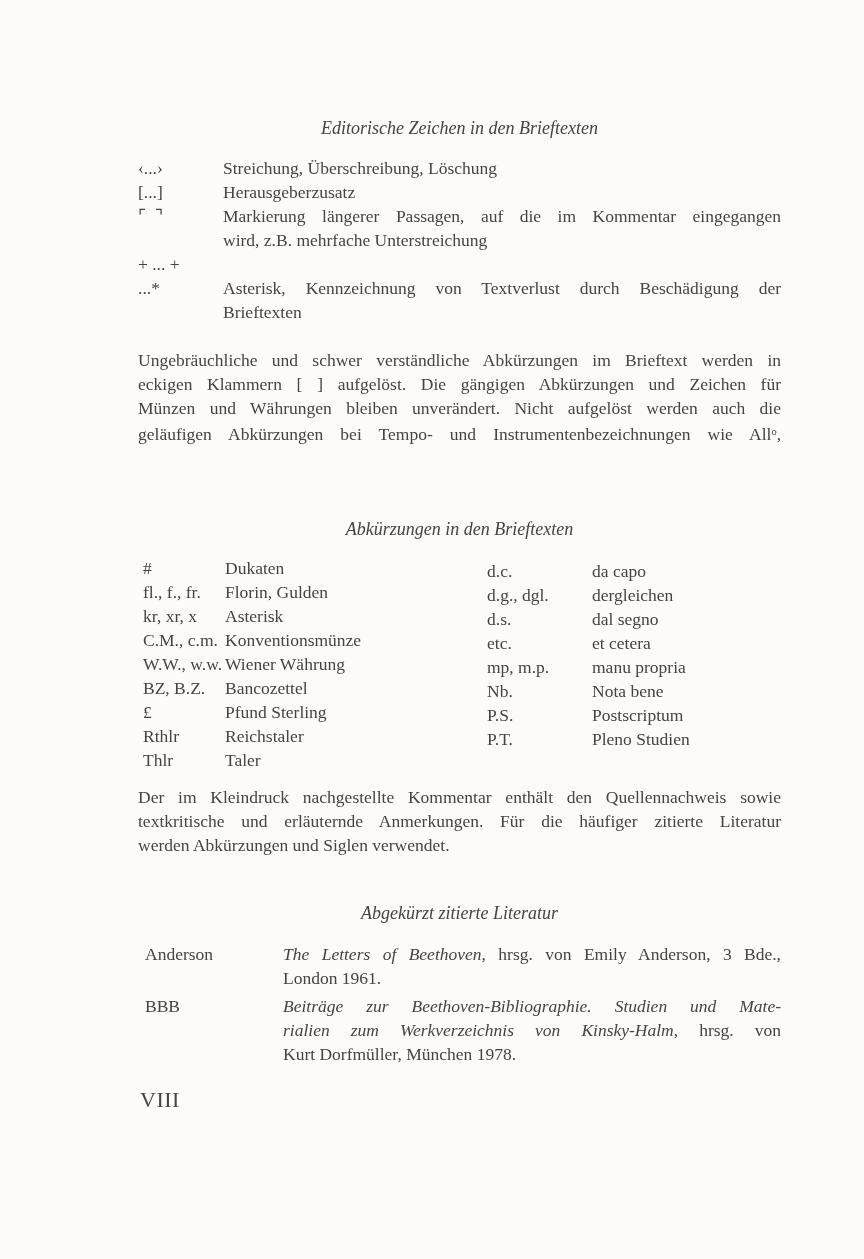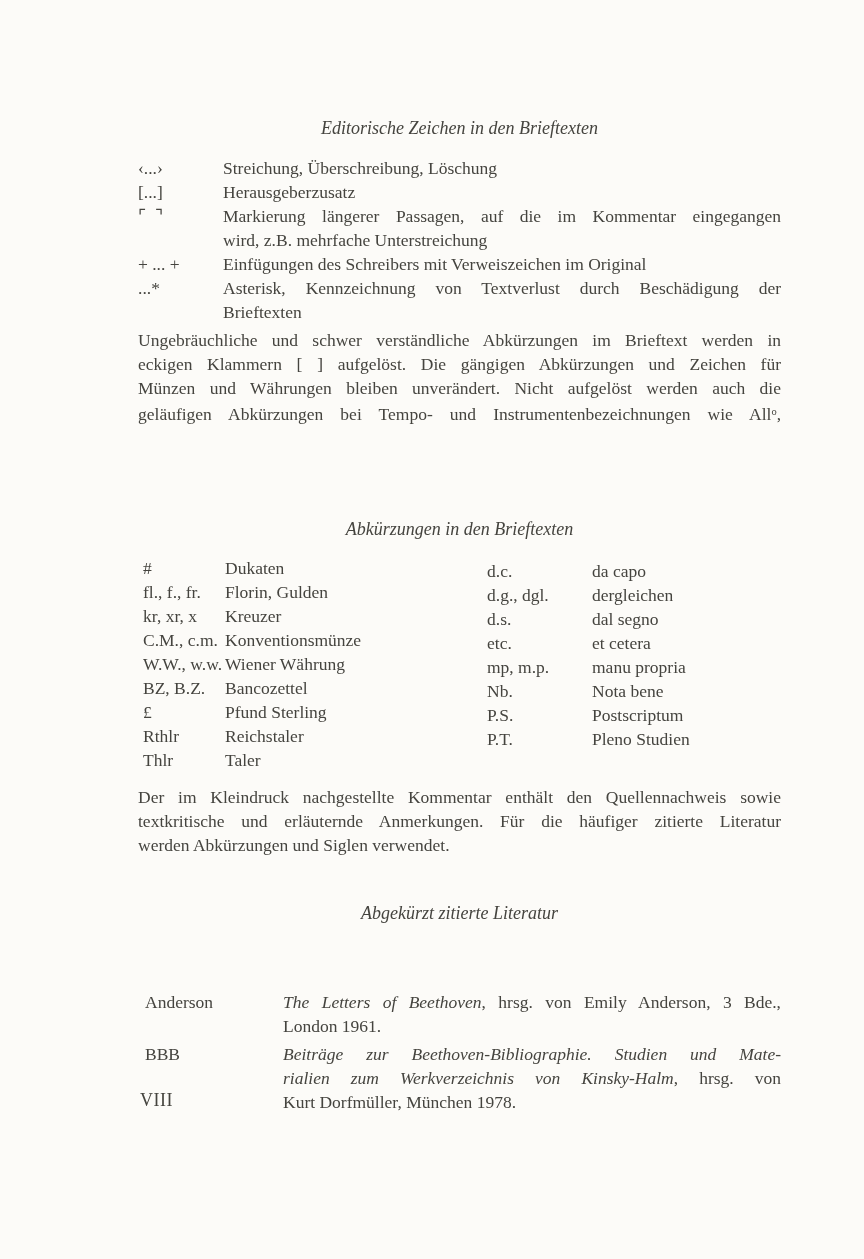--- a/index.html
+++ b/index.html
@@ -39,21 +39,21 @@
   .col-right { width: 299px; position: relative; top: 3px; }
   .ab-row { display: flex; line-height: 24px; }
   .col-left .ab-abbr { flex: 0 0 87px; padding-left: 5px; white-space: pre; }
   .col-right .ab-abbr { flex: 0 0 110px; padding-left: 5px; white-space: pre; }
   .ab-meaning { flex: 1; }
   
   .lit-row { display: flex; }
   .lit-row + .lit-row { margin-top: 4px; }
   .lit-label { flex: 0 0 145px; padding-left: 7px; }
   .lit-text { flex: 1; }
-  .page-number { position: absolute; left: 140px; top: 1088px; font-size: 18px; letter-spacing: 0.5px; }
+  .page-number { position: absolute; left: 140px; top: 1088px; font-size: 22px; letter-spacing: 0.5px; }
 </style>
 </head>
 <body>
 
 <div class="page">
 
   <h2 class="sec sec-head" style="top:116px">Editorische Zeichen in den Brieftexten</h2>
 
   <div class="sec" style="top:156px">
     <div class="sym-row">
@@ -70,55 +70,52 @@
     </div>
     <div class="sym-row">
       <span class="sym">⌜  ⌝</span>
       <div class="sym-desc">
           <div class="tline just"><span>Markierung längerer Passagen, auf die im Kommentar eingegangen</span></div>
           <div class="tline"><span>wird, z.B. mehrfache Unterstreichung</span></div>
         </div>
     </div>
     <div class="sym-row">
       <span class="sym">+ ... +</span>
-      <div class="sym-desc">
-          <div class="tline"><span>Einfügungen des Schreibers mit Verweiszeichen im Original</span></div>
-        </div>
     </div>
     <div class="sym-row">
       <span class="sym">...*</span>
       <div class="sym-desc">
           <div class="tline just"><span>Asterisk, Kennzeichnung von Textverlust durch Beschädigung der</span></div>
           <div class="tline"><span>Brieftexten</span></div>
         </div>
     </div>
   </div>
 
-  <div class="sec" style="top:328px">
+  <div class="sec" style="top:348px">
       <div class="tline just"><span>Ungebräuchliche und schwer verständliche Abkürzungen im Brieftext werden in</span></div>
       <div class="tline just"><span>eckigen Klammern [ ] aufgelöst. Die gängigen Abkürzungen und Zeichen für</span></div>
       <div class="tline just"><span>Münzen und Währungen bleiben unverändert. Nicht aufgelöst werden auch die</span></div>
       <div class="tline just"><span>geläufigen Abkürzungen bei Tempo- und Instrumentenbezeichnungen wie All</span><span class="sup">o</span><span>,</span></div>
     </div>
 
   <h2 class="sec sec-head" style="top:517px">Abkürzungen in den Brieftexten</h2>
 
   <div class="sec abbr-cols" style="top:556px">
     <div class="col-left">
       <div class="ab-row">
         <span class="ab-abbr">#</span>
         <span class="ab-meaning">Dukaten</span>
       </div>
       <div class="ab-row">
         <span class="ab-abbr">fl., f., fr.</span>
         <span class="ab-meaning">Florin, Gulden</span>
       </div>
       <div class="ab-row">
         <span class="ab-abbr">kr, xr, x</span>
-        <span class="ab-meaning">Kreuzer</span>
+        <span class="ab-meaning">Asterisk</span>
       </div>
       <div class="ab-row">
         <span class="ab-abbr">C.M., c.m.</span>
         <span class="ab-meaning">Konventionsmünze</span>
       </div>
       <div class="ab-row">
         <span class="ab-abbr">W.W., w.w.</span>
         <span class="ab-meaning">Wiener Währung</span>
       </div>
       <div class="ab-row">
@@ -175,21 +172,21 @@
   </div>
 
   <div class="sec" style="top:785px">
       <div class="tline just"><span>Der im Kleindruck nachgestellte Kommentar enthält den Quellennachweis sowie</span></div>
       <div class="tline just"><span>textkritische und erläuternde Anmerkungen. Für die häufiger zitierte Literatur</span></div>
       <div class="tline"><span>werden Abkürzungen und Siglen verwendet.</span></div>
     </div>
 
   <h2 class="sec sec-head" style="top:901px">Abgekürzt zitierte Literatur</h2>
 
-  <div class="sec" style="top:990px">
+  <div class="sec" style="top:942px">
     <div class="lit-row">
       <span class="lit-label">Anderson</span>
       <div class="lit-text">
           <div class="tline just"><span class="i">The Letters of Beethoven</span><span>, hrsg. von Emily Anderson, 3 Bde.,</span></div>
           <div class="tline"><span>London 1961.</span></div>
         </div>
     </div>
     <div class="lit-row">
       <span class="lit-label">BBB</span>
       <div class="lit-text">

